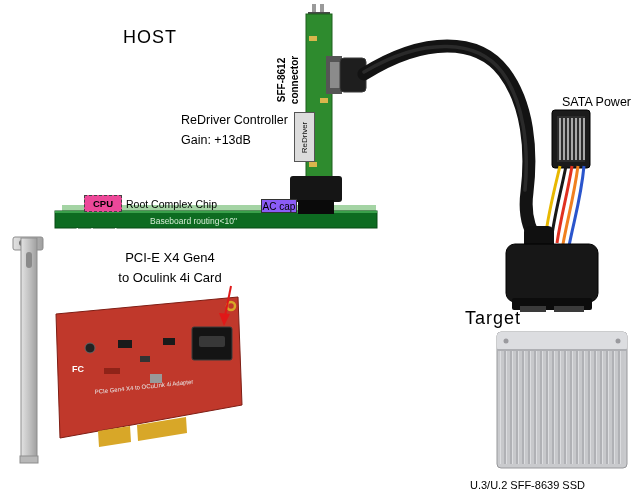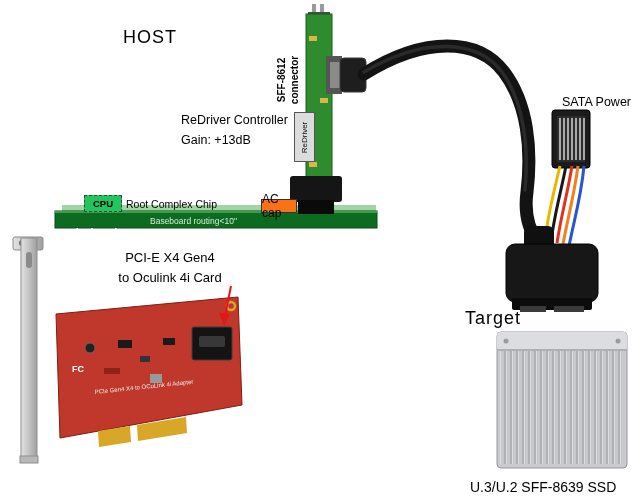--- a/index.html
+++ b/index.html
@@ -5,41 +5,41 @@
   html,body { margin:0; padding:0; background:#fff; }
   .canvas {
     position:relative; width:640px; height:499px; background:#ffffff;
     font-family:"Liberation Sans", sans-serif; overflow:hidden; color:#000;
   }
   .canvas svg { position:absolute; left:0; top:0; }
   .label { position:absolute; white-space:nowrap; }
   .l-host   { left:123px; top:27px;  font-size:18px; font-weight:500; letter-spacing:1px; }
   .l-target { left:465px; top:308px; font-size:18px; font-weight:500; letter-spacing:1px; }
   .l-sata   { left:562px; top:95px;  font-size:12.5px; }
-  .l-ssd    { left:470px; top:479px; font-size:14px;text-align:right; }
+  .l-ssd    { left:470px; top:479px; font-size:11px;text-align:right; }
   .l-redriver { left:181px; top:110px; font-size:12.5px; line-height:20px; }
   .l-pcie   { left:95px; top:248px; width:150px; font-size:13px; line-height:20px; text-align:center; }
   .l-rootcomplex { left:126px; top:198px; font-size:10.5px; }
   .l-mobo   { left:59px; top:226px; font-size:9.5px; font-weight:bold; color:#ffffff; }
   .l-routing{ left:150px; top:216px; font-size:8.5px; color:#d4ecd4; }
   .rotlabel {
     position:absolute; left:288px; top:80px;
     transform:translate(-50%,-50%) rotate(-90deg);
     font-size:10px; font-weight:bold; text-align:center; line-height:1.25; white-space:nowrap;
   }
   .cpubox {
     position:absolute; left:84px; top:195px; width:36px; height:15px;
-    background:#22c55e; border:1px dashed #444;
+    background:#ec4899; border:1px dashed #444;
     display:flex; align-items:center; justify-content:center;
     font-size:9.5px; font-weight:bold;
   }
   .accap {
     position:absolute; left:261px; top:199px; width:34px; height:12px;
-    background:#f97316; border:1px solid #333;
-    display:flex; align-items:center; justify-content:center; font-size:12px;
+    background:#8b5cf6; border:1px solid #333;
+    display:flex; align-items:center; justify-content:center; font-size:10px;
   }
   .chipbox {
     position:absolute; left:294px; top:112px; width:19px; height:48px;
     background:#dcdcdc; border:1px solid #555;
     display:flex; align-items:center; justify-content:center;
   }
   .chipbox span { transform:rotate(-90deg); font-size:8px; white-space:nowrap; color:#111; }
 </style>
 </head>
 <body>

